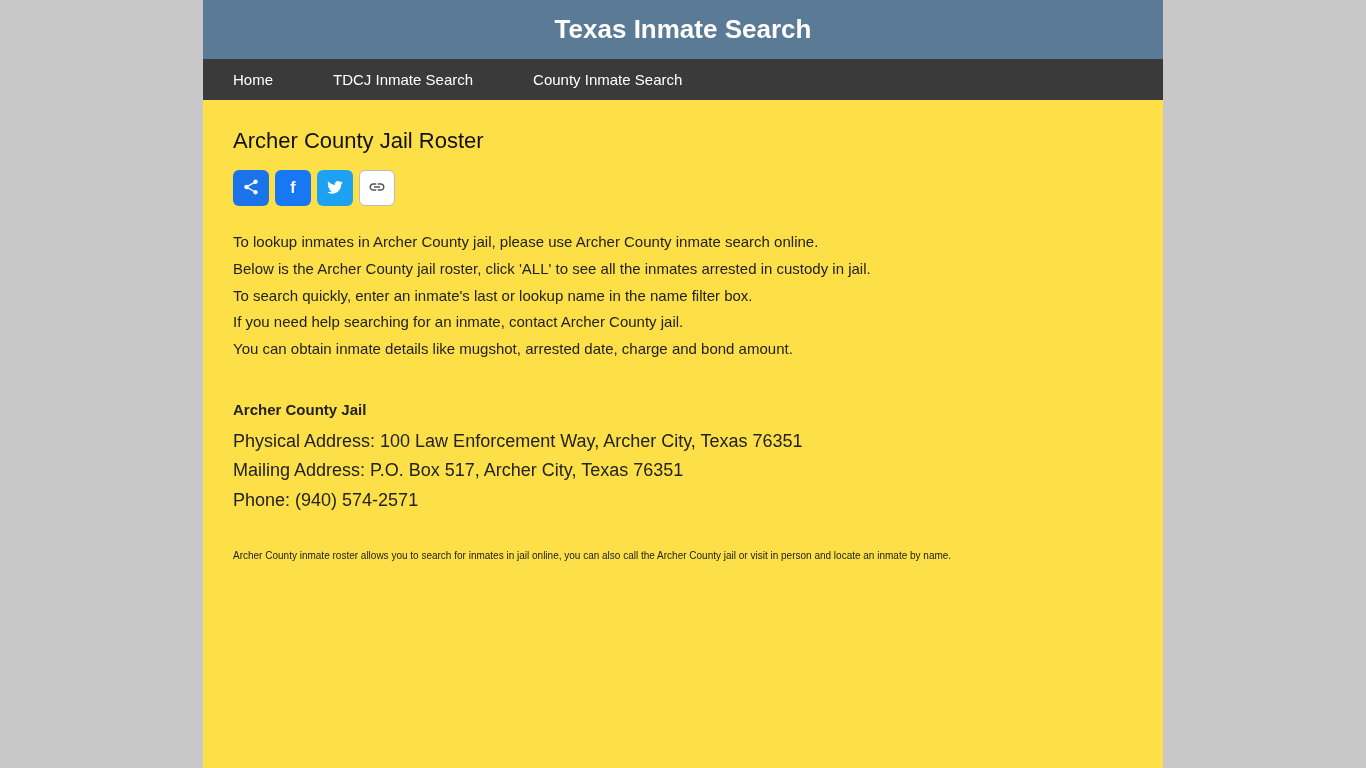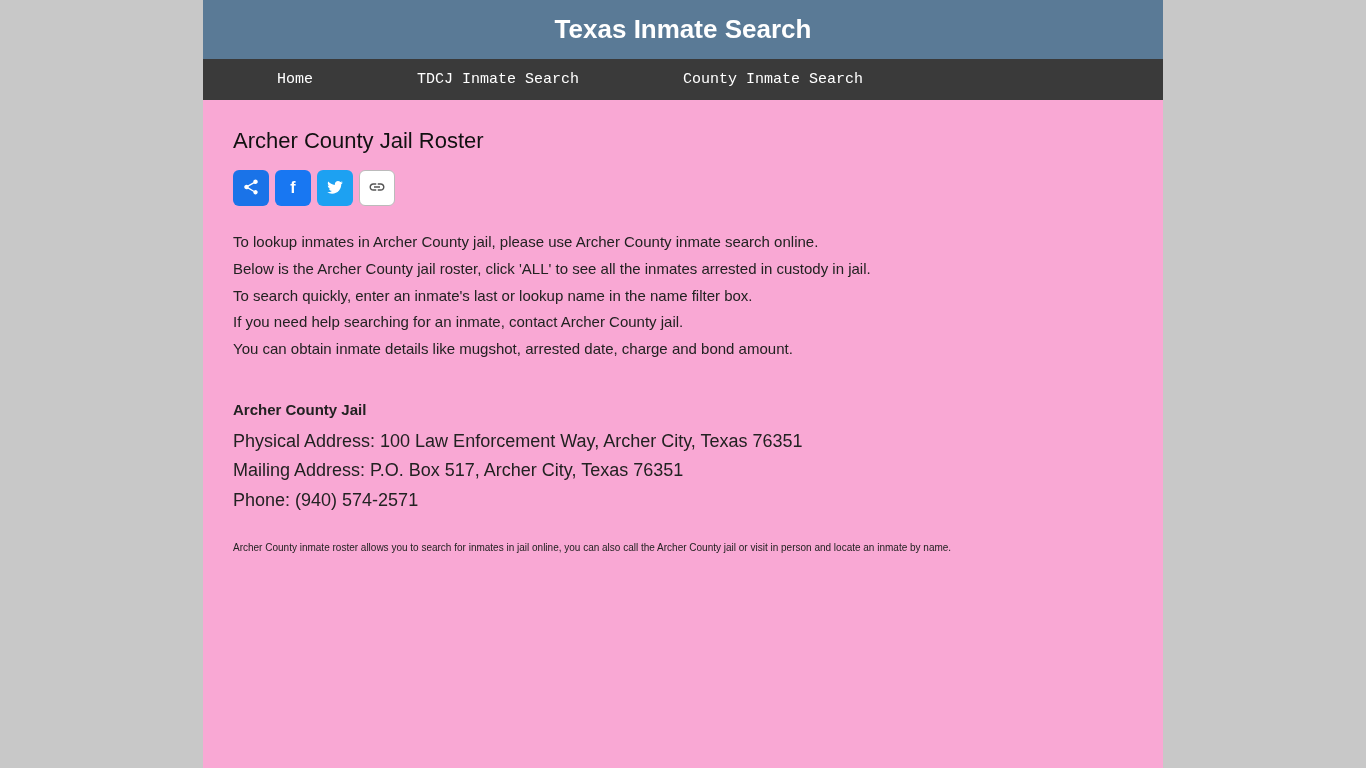--- a/index.html
+++ b/index.html
@@ -11,21 +11,21 @@
     body {
       background-color: #c8c8c8;
       font-family: Georgia, 'Times New Roman', serif;
       font-size: 16px;
       color: #222;
     }
 
     .page-wrapper {
       max-width: 960px;
       margin: 0 auto;
-      background: #f9a8d4;
+      background: #fde047;
       min-height: 768px;
     }
 
     
     .site-header {
       background-color: #5a7a96;
       padding: 14px 20px;
       text-align: center;
     }
 
@@ -38,27 +38,26 @@
 
     
     .main-nav {
       background-color: #3a3a3a;
       display: flex;
       align-items: center;
     }
 
     .nav-item {
       color: #fff;
-      font-family: Liberation Mono, monospace;
+      font-family: Liberation Sans, sans-serif;
       font-size: 15px;
       padding: 12px 30px;
       cursor: pointer;
       text-decoration: none;
       display: block;
-      margin-left: 44px;
     }
 
     
     .content {
       padding: 28px 30px 40px 30px;
     }
 
     .page-title {
       font-size: 22px;
       font-weight: normal;
@@ -117,21 +116,21 @@
     .description p {
       margin-bottom: 2px;
       font-size: 15px;
       color: #222;
       font-family: Arial, sans-serif;
       line-height: 1.65;
     }
 
     
     .jail-info {
-      margin-bottom: 24px;
+      margin-bottom: 32px;
     }
 
     .jail-info .jail-name {
       font-weight: bold;
       font-family: Arial, sans-serif;
       font-size: 15px;
       margin-bottom: 4px;
     }
 
     .jail-info p {

